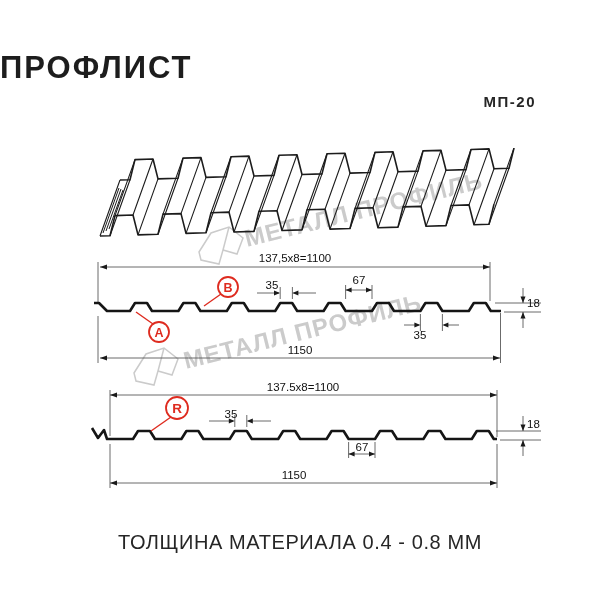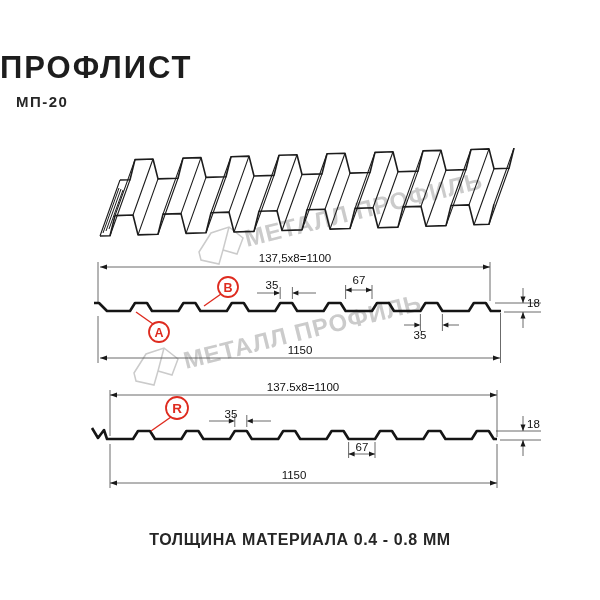--- a/index.html
+++ b/index.html
@@ -1,23 +1,23 @@
 <!DOCTYPE html>
 <html><head>
 <meta charset="utf-8">
 <style>
   html,body{margin:0;padding:0;background:#ffffff;}
   .stage{position:relative;width:600px;height:600px;background:#fff;overflow:hidden;
          font-family:"Liberation Sans",sans-serif;}
   .title{position:absolute;top:50px;left:0;width:600px;
          font-size:31px;font-weight:800;letter-spacing:2px;color:#1d1d1d;}
-  .subtitle{position:absolute;top:93px;left:0;width:536px;text-align:left;
-         font-size:15px;font-weight:700;letter-spacing:1.5px;color:#262626;padding-left:16px;}
+  .subtitle{position:absolute;top:93px;left:0;width:536px;text-align:right;
+         font-size:15px;font-weight:700;letter-spacing:1.5px;color:#262626;}
   .footer{position:absolute;top:531px;left:0;width:600px;text-align:center;
-         font-size:16px;font-weight:700;letter-spacing:0.6px;color:#262626;}
+         font-size:20px;font-weight:400;letter-spacing:0.6px;color:#262626;}
   svg{position:absolute;top:0;left:0;}
   svg text{font-family:"Liberation Sans",sans-serif;}
   .dim{font-size:11.5px;fill:#111;}
   .redletter{font-size:12.5px;font-weight:bold;fill:#de2b1f;}
   .wmtext{font-size:24px;font-weight:bold;fill:#cbcbcb;letter-spacing:1px;}
 </style>
 </head>
 <body>
 
 <div class="stage">

